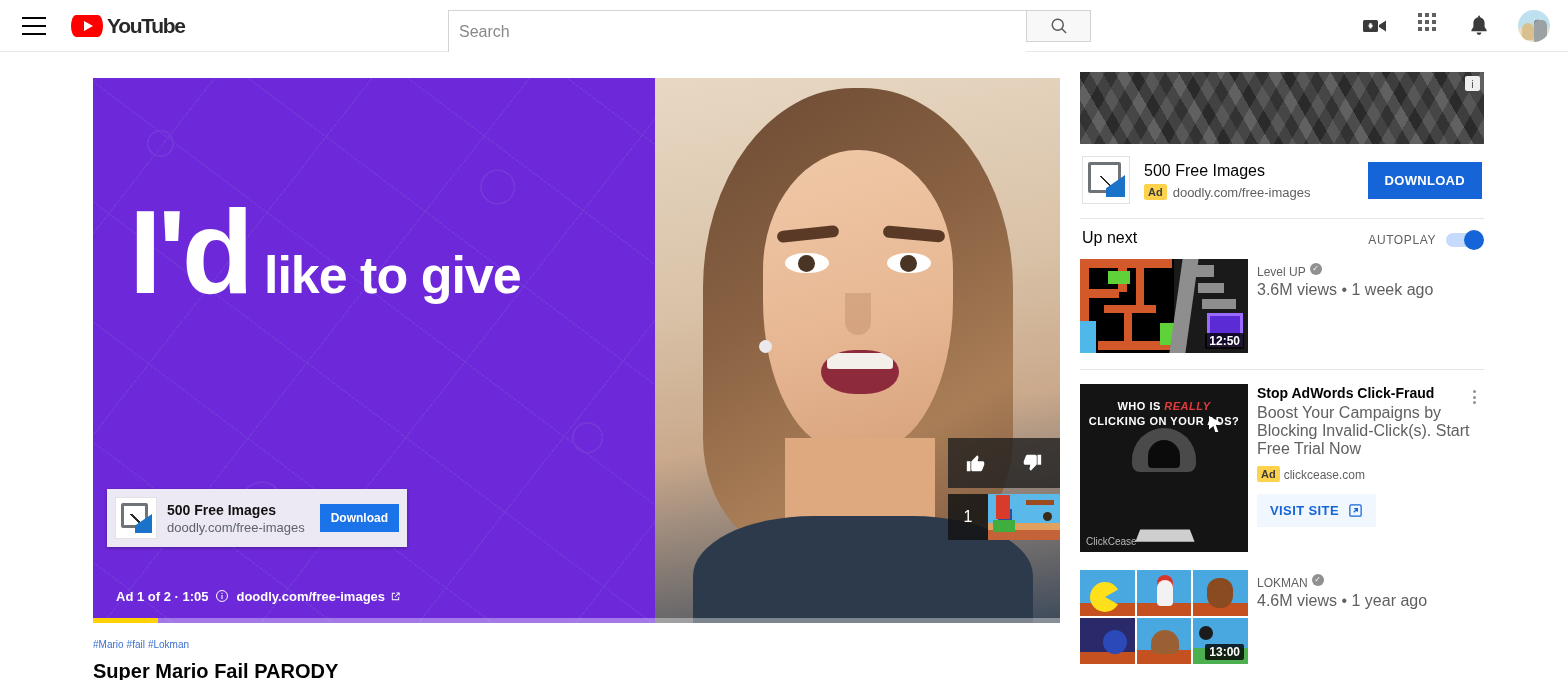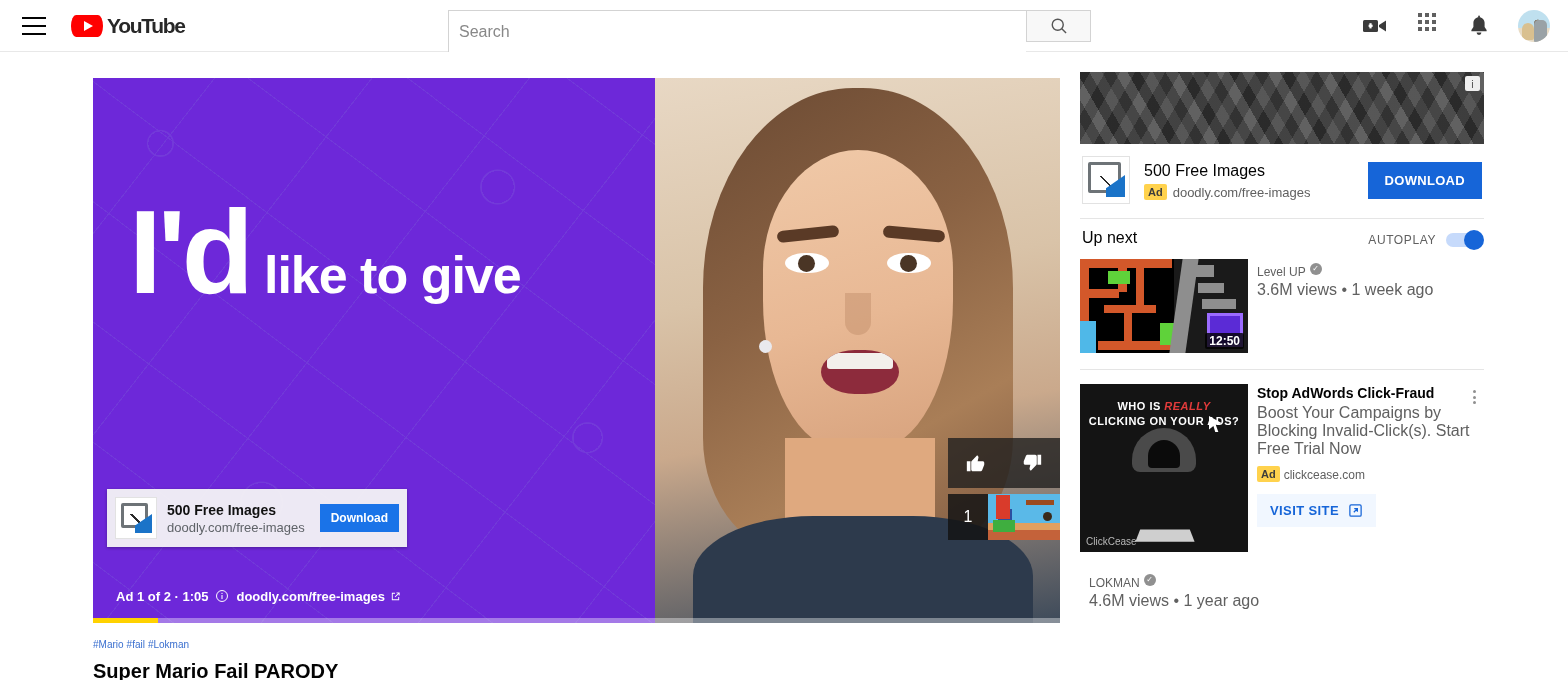--- a/index.html
+++ b/index.html
@@ -595,20 +595,31 @@
           <span>VISIT SITE</span>
           <svg width="15" height="15" viewBox="0 0 24 24">
             <rect x="3" y="3" width="18" height="18" rx="2" fill="none" stroke="#1665d8" stroke-width="2"></rect>
             <path d="M9.3 14.7 14.7 9.3M10 9h5v5" fill="none" stroke="#1665d8" stroke-width="2"></path>
           </svg>
         </button>
       </div>
     </div>
 
     <div class="rec-item">
+      <div class="rec-thumb">
+        <div class="art-grid">
+          <div class="g1"></div>
+            <div class="g2"></div>
+            <div class="g3"></div>
+          <div class="g4"></div>
+            <div class="g5"></div>
+            <div class="g6"></div>
+        </div>
+        <span class="duration">13:00</span>
+      </div>
       <div class="rec-text">
         <div class="rec-channel">
           <span>LOKMAN</span>
           <span class="verified">✓</span>
         </div>
         <div class="rec-stats">4.6M views • 1 year ago</div>
       </div>
     </div>
 
   </div>

